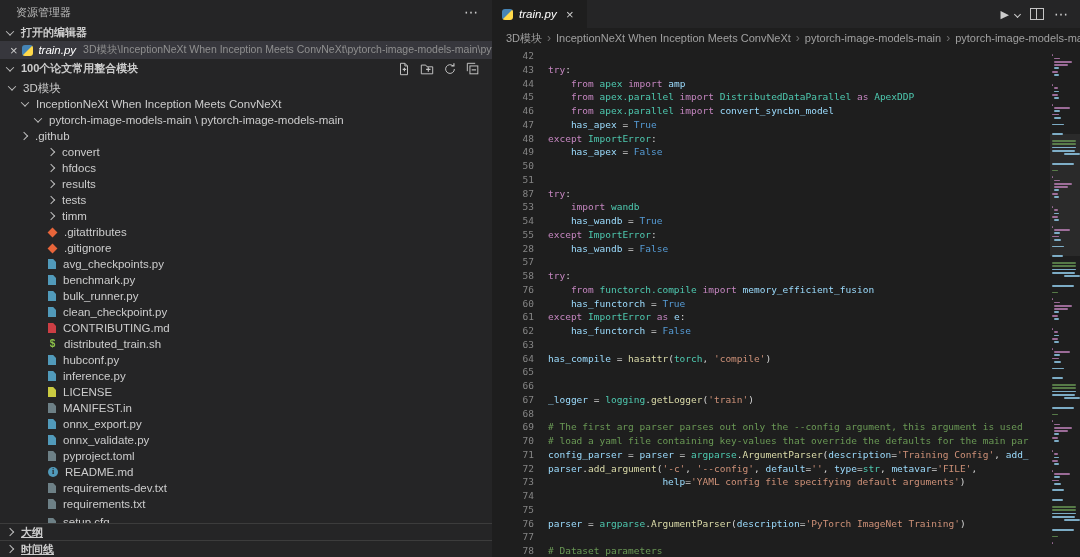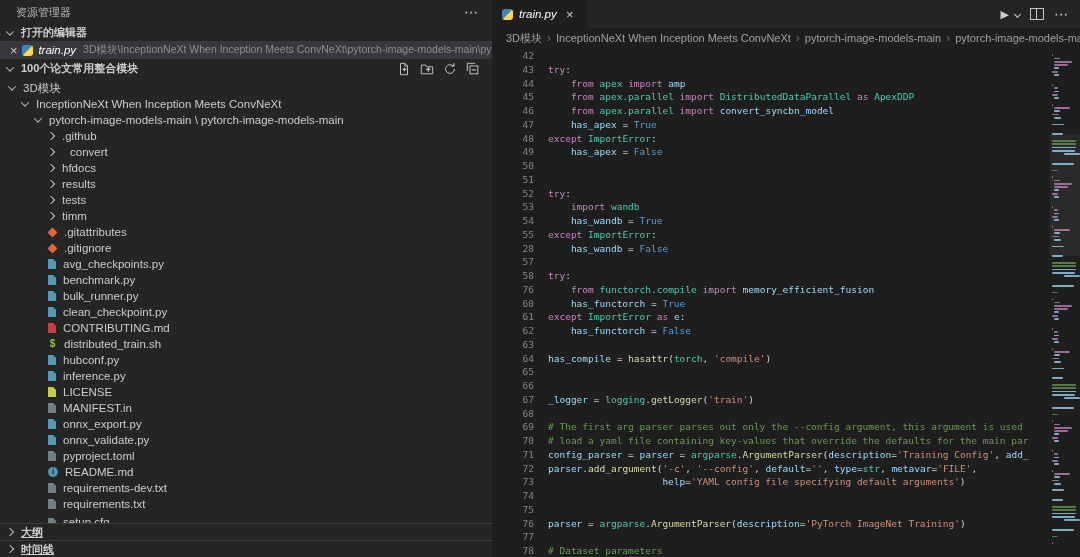--- a/index.html
+++ b/index.html
@@ -138,25 +138,25 @@
           <span class="tree-label">3D模块</span>
         </div>
         <div class="tree-row" style="padding-left: 19px;">
           <span class="chev down"></span>
           <span class="tree-label">InceptionNeXt When Inception Meets ConvNeXt</span>
         </div>
         <div class="tree-row" style="padding-left: 32px;">
           <span class="chev down"></span>
           <span class="tree-label">pytorch-image-models-main \ pytorch-image-models-main</span>
         </div>
-        <div class="tree-row" style="padding-left: 45px; text-align: center;">
+        <div class="tree-row" style="padding-left: 18px; text-align: center;">
           <span class="chev right"></span>
           <span class="tree-label">.github</span>
         </div>
-        <div class="tree-row" style="padding-left: 45px; gap: 8px;">
+        <div class="tree-row" style="padding-left: 45px;">
           <span class="chev right"></span>
           <span class="tree-label">convert</span>
         </div>
         <div class="tree-row" style="padding-left: 45px;">
           <span class="chev right"></span>
           <span class="tree-label">hfdocs</span>
         </div>
         <div class="tree-row" style="padding-left: 45px;">
           <span class="chev right"></span>
           <span class="tree-label">results</span>
@@ -320,21 +320,21 @@
           </div>
           <div class="code-row">
             <span class="ln">50</span>
             <span class="lc"></span>
           </div>
           <div class="code-row">
             <span class="ln">51</span>
             <span class="lc"></span>
           </div>
           <div class="code-row">
-            <span class="ln">52</span>
+            <span class="ln">87</span>
             <span class="lc"><span class="tk-k">try</span><span class="tk-p">:</span></span>
           </div>
           <div class="code-row">
             <span class="ln">53</span>
             <span class="lc"><span class="tk-p">    </span><span class="tk-k">import</span><span class="tk-p"> </span><span class="tk-t">wandb</span></span>
           </div>
           <div class="code-row">
             <span class="ln">54</span>
             <span class="lc"><span class="tk-p">    </span><span class="tk-v">has_wandb</span><span class="tk-p"> = </span><span class="tk-b">True</span></span>
           </div>

